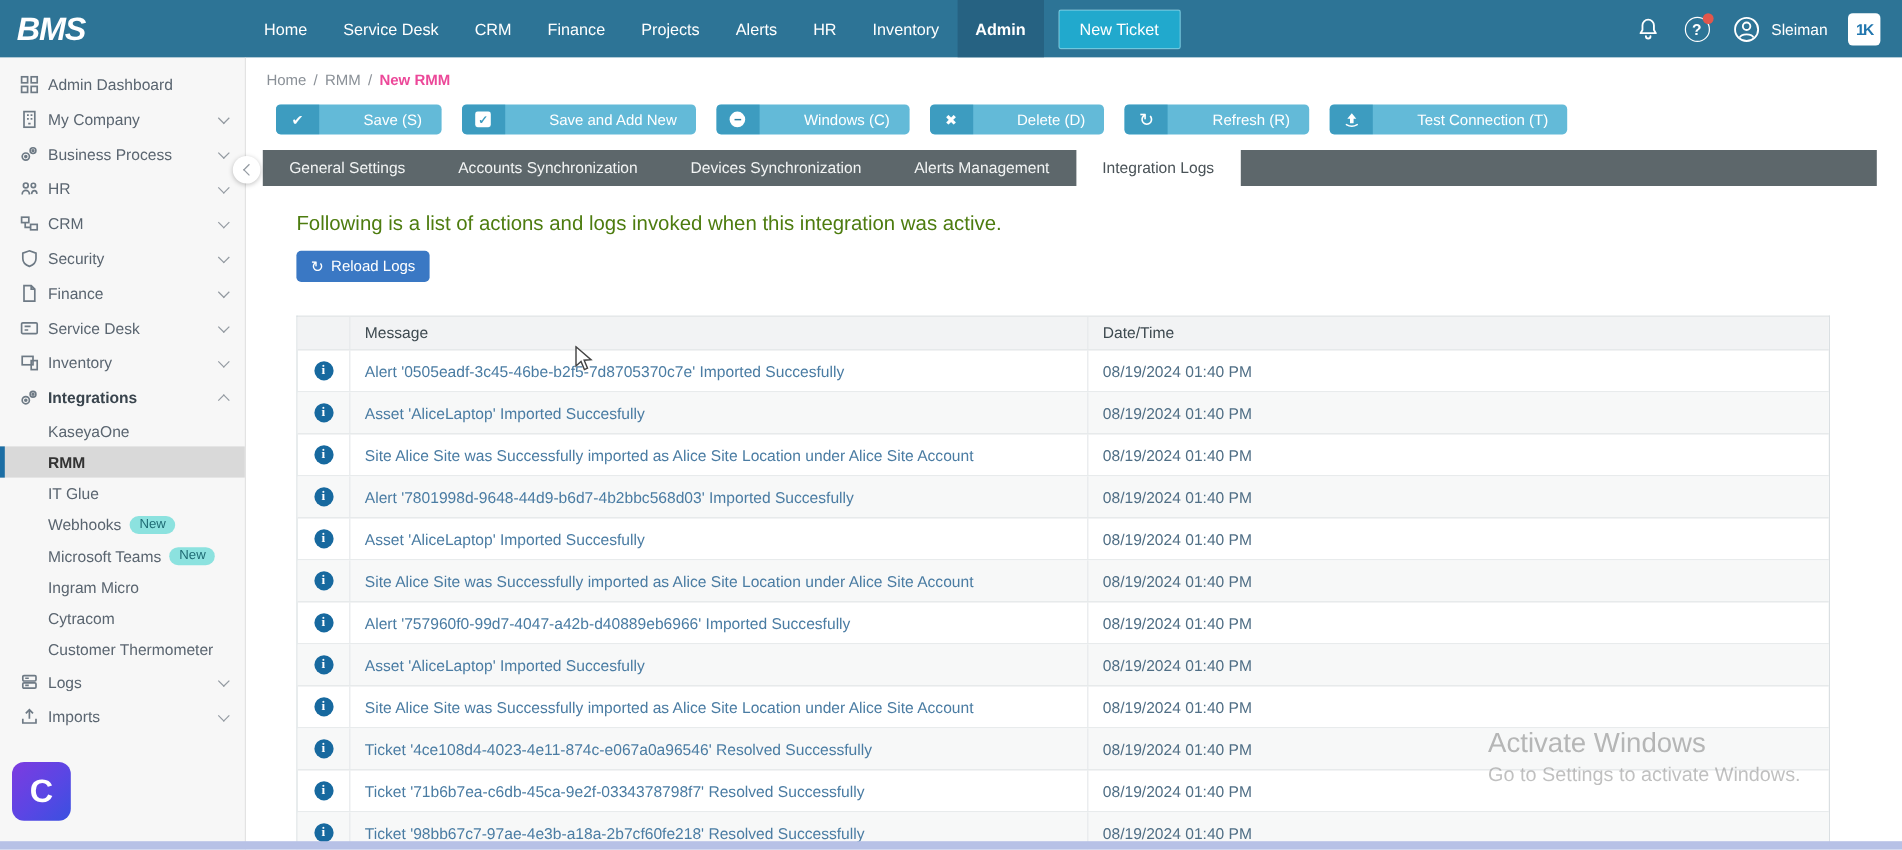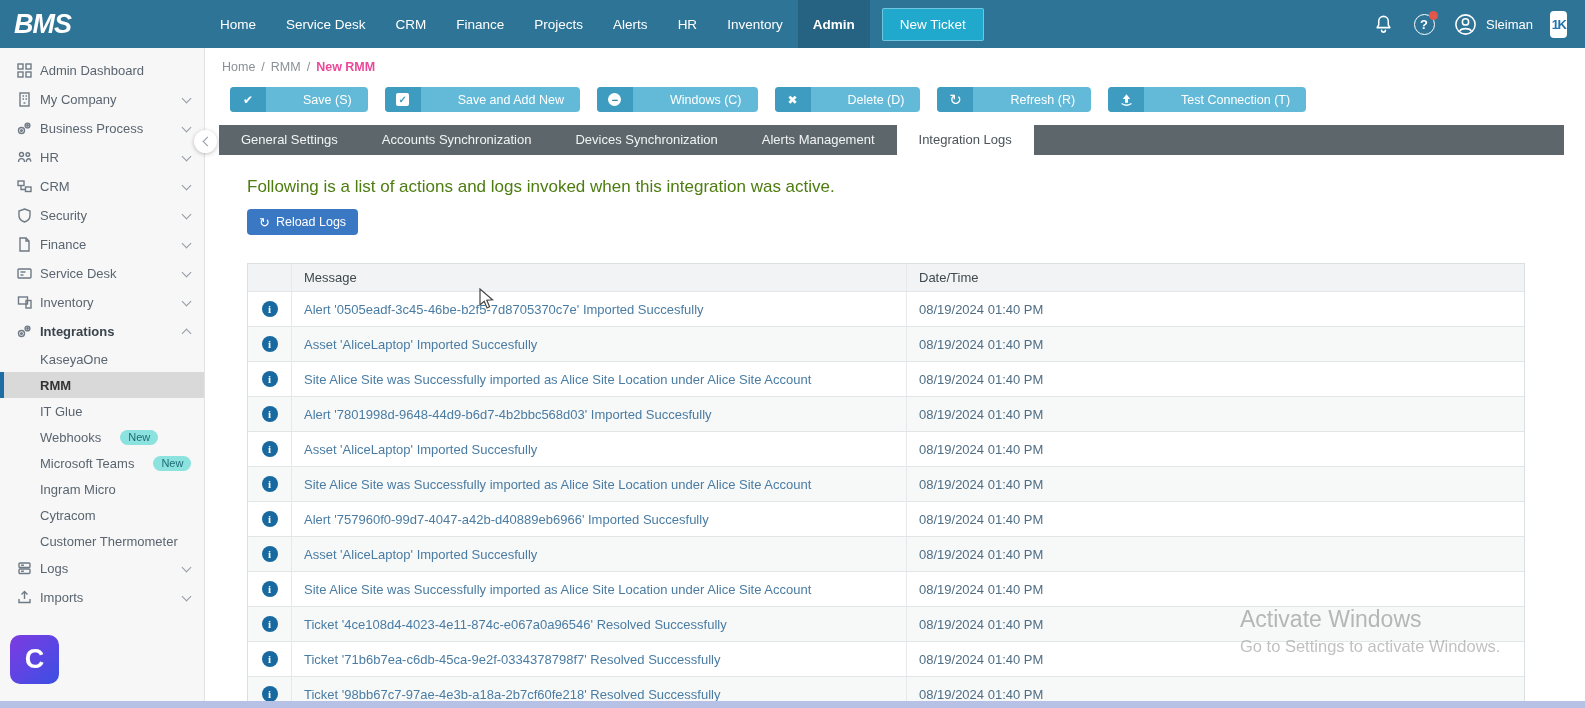--- a/index.html
+++ b/index.html
@@ -10,34 +10,34 @@
   .brand { width:205px; padding-left:14px; font-size:27px; font-weight:bold; font-style:italic; letter-spacing:-1px; }
   .nav { display:flex; align-items:center; height:100%; }
   .nav-item { padding:0 15px; height:100%; display:flex; align-items:center; font-size:13.5px; cursor:pointer; white-space:nowrap; }
   .nav-item.active { background:#266282;font-weight:bold; }
   .btn-new-ticket { margin-left:12px; background:#21a9cd; border:1px solid rgba(255,255,255,.35); color:#fff; font-size:13.5px; padding:8px 17px; border-radius:2px; cursor:pointer; font-family:inherit;text-align:center; }
   .top-right { margin-left:auto; display:flex; align-items:center; gap:17px; padding-right:18px; }
   .tico { position:relative; width:24px; height:24px; display:flex; align-items:center; justify-content:center; }
   .help-circle { width:21px; height:21px; border:1.6px solid #fff; border-radius:50%; display:flex; align-items:center; justify-content:center; font-size:13px; font-weight:bold; }
   .red-dot { position:absolute; top:-1px; right:-2px; width:9px; height:9px; background:#e2574c; border-radius:50%; }
   .user-name { font-size:13px; margin-left:-8px; }
-  .kbox { width:17px; height:27px; background:#fff; border-radius:4px; color:#2176ae; font-weight:800; font-size:13px; letter-spacing:-1.5px; display:flex; align-items:center; justify-content:center; }
+  .kbox { width:27px; height:27px; background:#fff; border-radius:4px; color:#2176ae; font-weight:800; font-size:13px; letter-spacing:-1.5px; display:flex; align-items:center; justify-content:center; }
 
   
   .app { display:flex; height:660px; position:relative; }
 
   
   .sidebar { width:205px; background:#f7f7f7; border-right:1px solid #e3e3e3; padding-top:8px; position:relative; flex:none; }
   .sb-item { display:flex; align-items:center; height:29px; padding:0 14px 0 16px; font-size:13px; color:#5a6570; cursor:pointer; position:relative; }
   .sb-item .sb-ico { width:24px; flex:none; display:flex; align-items:center; }
   .sb-item .sb-label { flex:1; white-space:nowrap; overflow:hidden; }
   .sb-item.section-open .sb-label { font-weight:bold; color:#39444d; }
   .sb-sub { display:flex; align-items:center; height:26px; padding-left:40px; font-size:13px; color:#5a6570; cursor:pointer; }
   .sb-sub.selected { background:#d9d9d9; border-left:4px solid #1c6ea4; padding-left:36px; font-weight:bold; color:#333; }
-  .badge-new { margin-left:19px; background:#8ce2df; color:#1f6b74; font-size:11px; padding:1.5px 8px; border-radius:9px; }
+  .badge-new { margin-left:7px; background:#8ce2df; color:#1f6b74; font-size:11px; padding:1.5px 8px; border-radius:9px; }
   .chev { width:7px; height:7px; border-right:1.5px solid #939aa1; border-bottom:1.5px solid #939aa1; transform:rotate(45deg); margin-top:-3px; flex:none; }
   .chev.up { transform:rotate(-135deg); margin-top:4px; }
   .sico { width:17px; height:17px; stroke:#6e7a85; stroke-width:1.4; fill:none; }
   .collapse-btn { position:absolute; left:194px; top:82px; width:23px; height:23px; background:#fff; border-radius:50%; box-shadow:0 1px 4px rgba(0,0,0,.25); z-index:5; display:flex; align-items:center; justify-content:center; cursor:pointer; }
   .collapse-btn .chev { transform:rotate(135deg); margin:0 0 0 3px; }
   .c-logo { position:absolute; left:10px; bottom:24px; width:49px; height:49px; border-radius:10px; background:linear-gradient(135deg,#7d3be0 0%, #5a46e4 55%, #3a50e0 100%); color:#fff; font-size:27px; font-weight:bold; display:flex; align-items:center; justify-content:center; cursor:pointer; }
 
   
   .content { flex:1; background:#fff; position:relative; overflow:hidden; }
   .breadcrumb { margin:12px 0 0 17px; font-size:12.5px; color:#8a9097; display:flex; gap:6px; }

